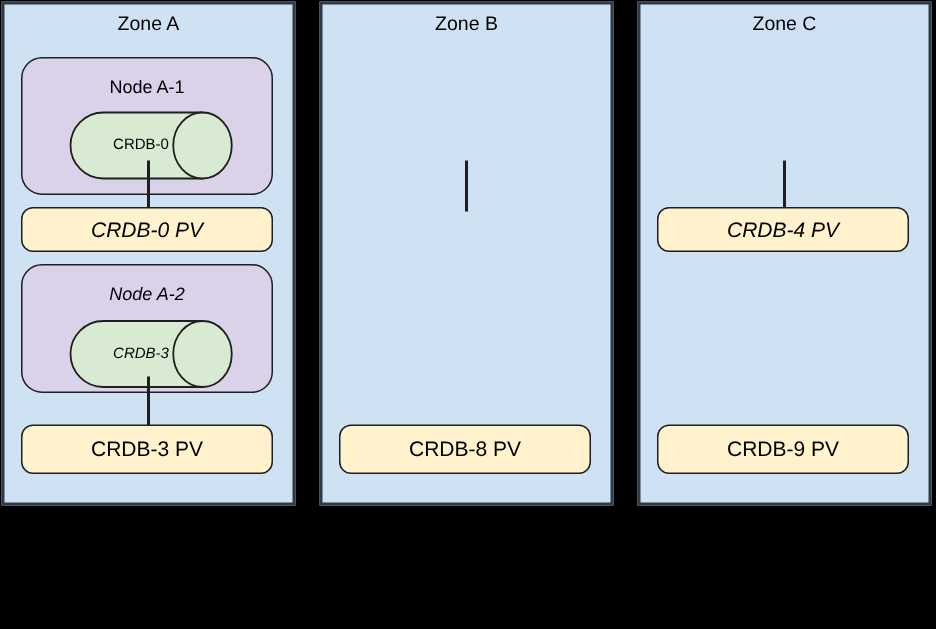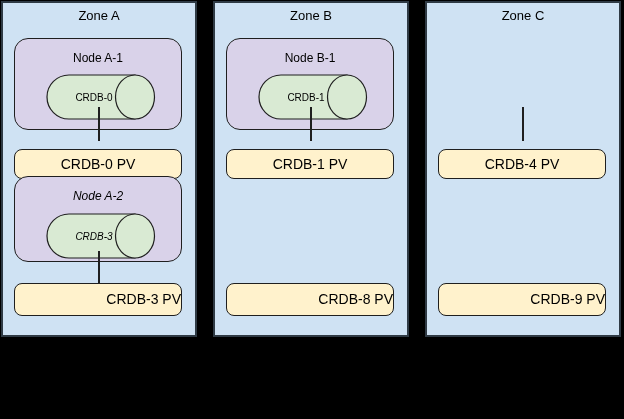--- a/index.html
+++ b/index.html
@@ -55,22 +55,22 @@
   }
   .conn-1 { top: 104px; height: 34px; }
   .conn-2 { top: 248px; height: 35px; }
   .pv {
     position: absolute; left: 11px; width: 168px;
     background: var(--pv_fill);
     border: 1px solid var(--shape_border);
     border-radius: 8px;
     text-align: center; font-size: 14px;
   }
-  .pv-1 { top: 146px; height: 30px; line-height: 28px; }
-  .pv-2 { top: 280px; height: 33px; line-height: 31px; text-align: right; }
+  .pv-1 { top: 135px; height: 30px; line-height: 28px; font-style: italic; }
+  .pv-2 { top: 280px; height: 33px; line-height: 31px; }
 </style>
 </head>
 <body>
 
 <div class="canvas">
   <div class="zones">
 
     <div class="zone">
       <div class="zone-label">Zone A</div>
 
@@ -93,30 +93,21 @@
           <text class="cyl-text" x="48" y="23" text-anchor="middle" dominant-baseline="central">CRDB-3</text>
         </svg>
       </div>
       <div class="connector conn-2"></div>
       <div class="pv pv-2">CRDB-3 PV</div>
     </div>
 
     <div class="zone">
       <div class="zone-label">Zone B</div>
 
-      <div class="node node-1">
-        <span class="node-label">Node B-1</span>
-        <svg class="cyl cyl-1" viewBox="0 0 110 46">
-          <path class="cyl-body" d="M 89 1 H 23 A 22 22 0 0 0 23 45 H 89 Z"></path>
-          <ellipse class="cyl-face" cx="89" cy="23" rx="19.5" ry="22"></ellipse>
-          <text class="cyl-text" x="48" y="23" text-anchor="middle" dominant-baseline="central">CRDB-1</text>
-        </svg>
-      </div>
       <div class="connector conn-1"></div>
-      <div class="pv pv-1">CRDB-1 PV</div>
 
       <div class="pv pv-2">CRDB-8 PV</div>
     </div>
 
     <div class="zone">
       <div class="zone-label">Zone C</div>
 
       <div class="connector conn-1"></div>
       <div class="pv pv-1">CRDB-4 PV</div>
 

